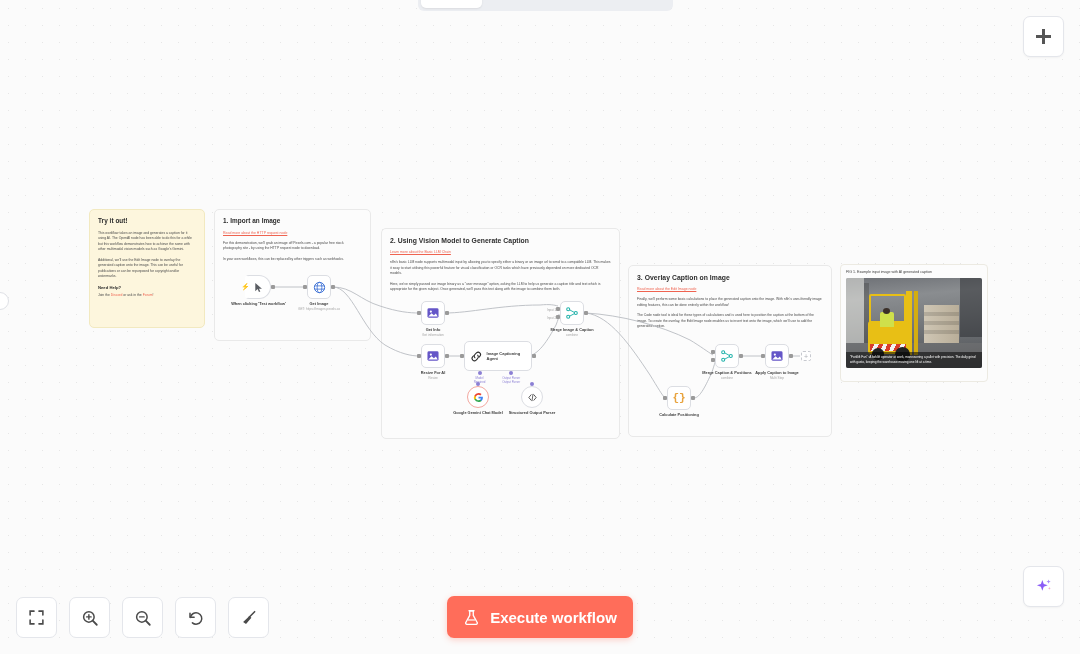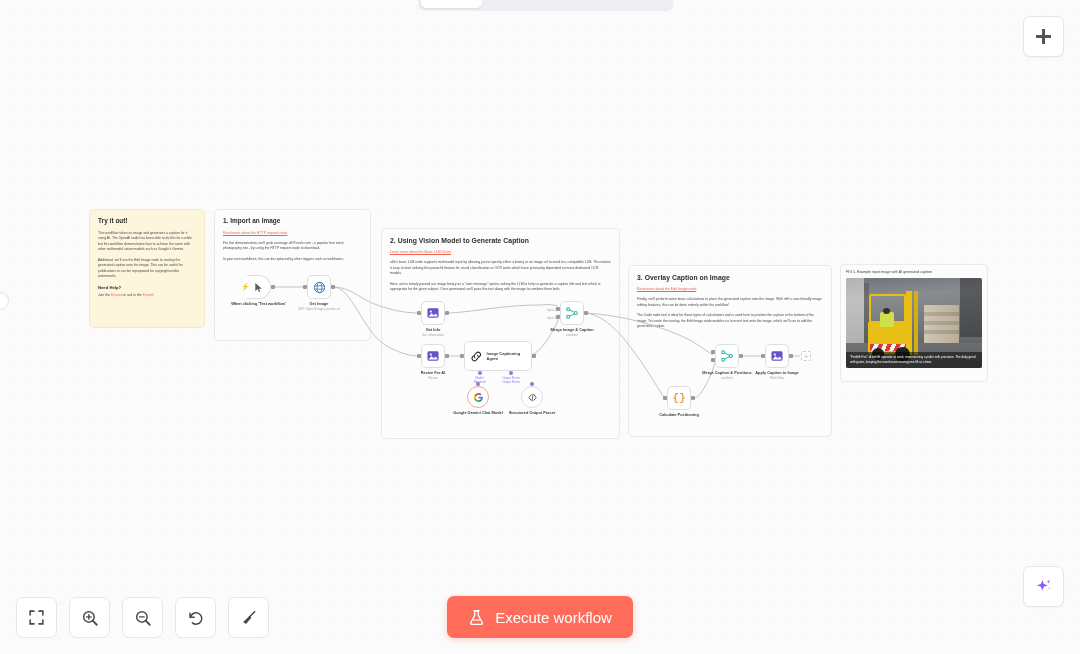--- a/index.html
+++ b/index.html
@@ -147,21 +147,21 @@
   
   #toolbar { position: absolute; left: 16px; bottom: 16px; display: flex; gap: 12px; z-index: 35; }
   .tb-btn { width: 41px; height: 41px; background: #fff; border: 1px solid #e4e6eb;
     border-radius: 7px; display: flex; align-items: center; justify-content: center; }
   #execute-btn {
     position: absolute; left: 447px; bottom: 16px; width: 186px; height: 42px;
     background: #ff6d5a; border-radius: 7px; display: flex;
     align-items: center; justify-content: center; gap: 10px;
     box-shadow: 0 2px 6px rgba(255,109,90,.3); z-index: 35;
   }
-  #execute-btn .etxt { color: #fff; font-size: 15px; font-weight: 400; }
+  #execute-btn .etxt { color: #fff; font-size: 15px; font-weight: 700; }
   svg { display: block; }
 </style>
 </head>
 <body>
 
 <div id="canvas">
 
   <div class="tabbar">
     <div class="tab active">Editor</div>
     <div class="tab">Executions</div>

